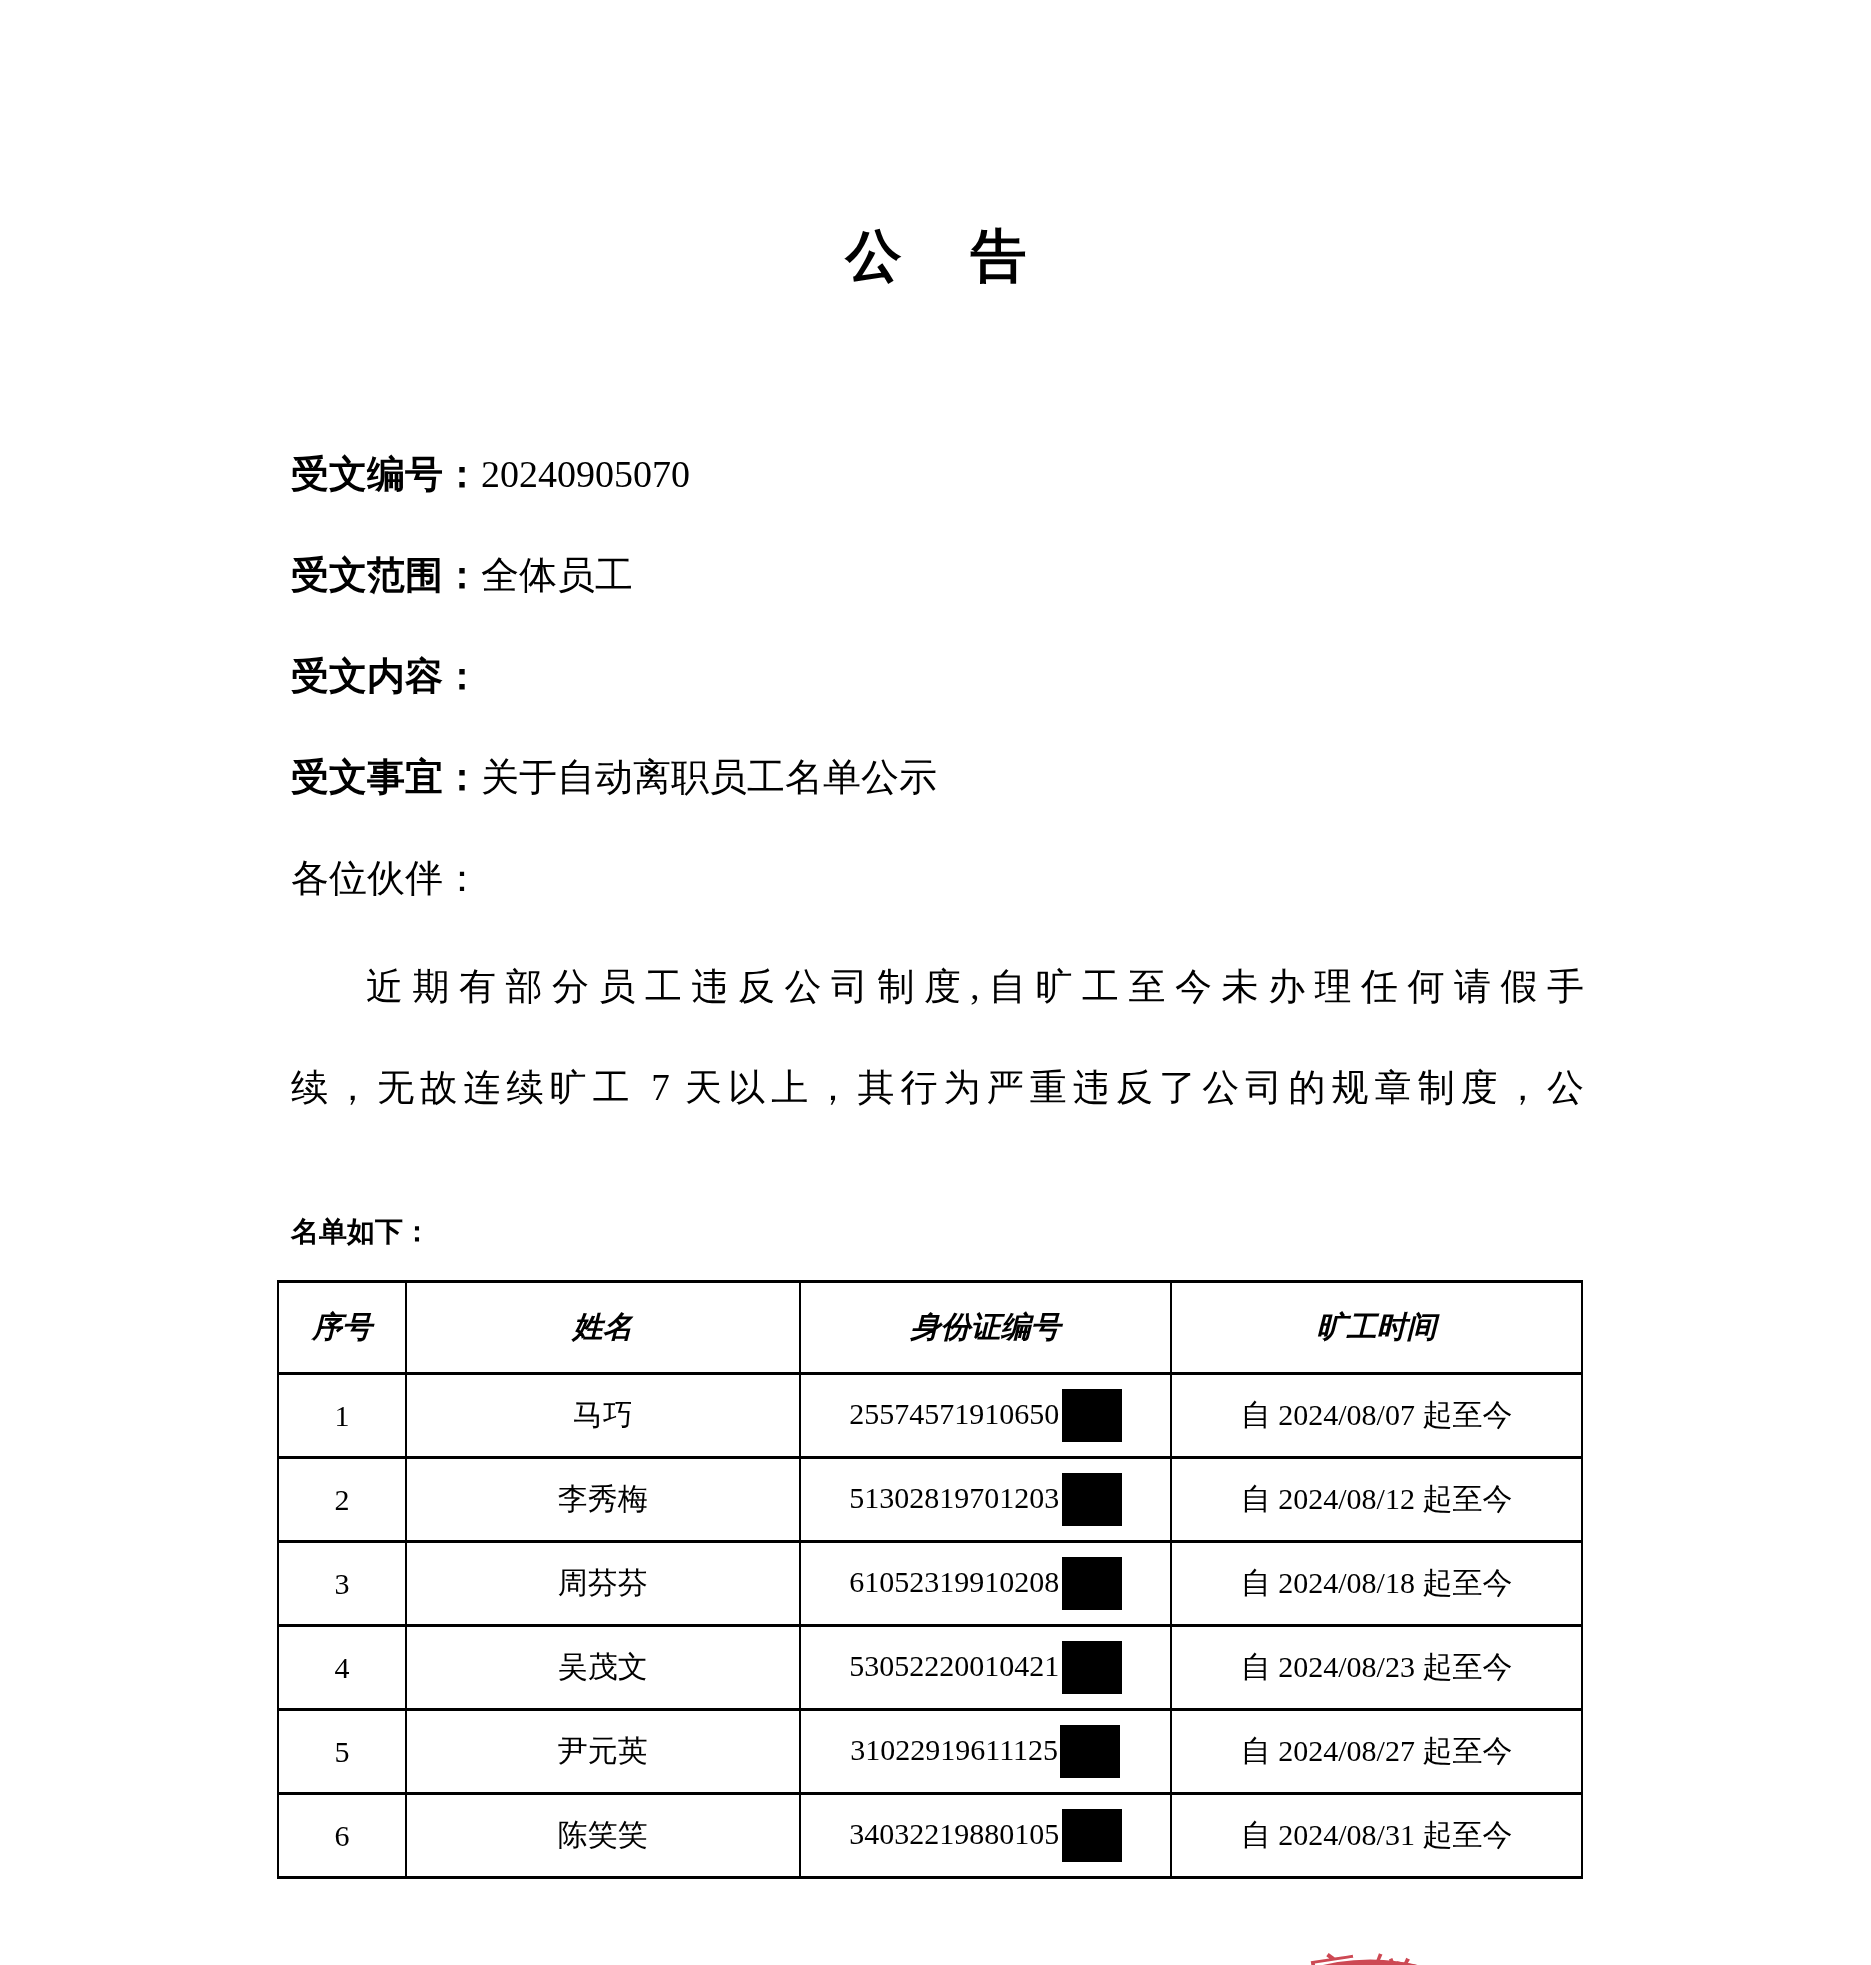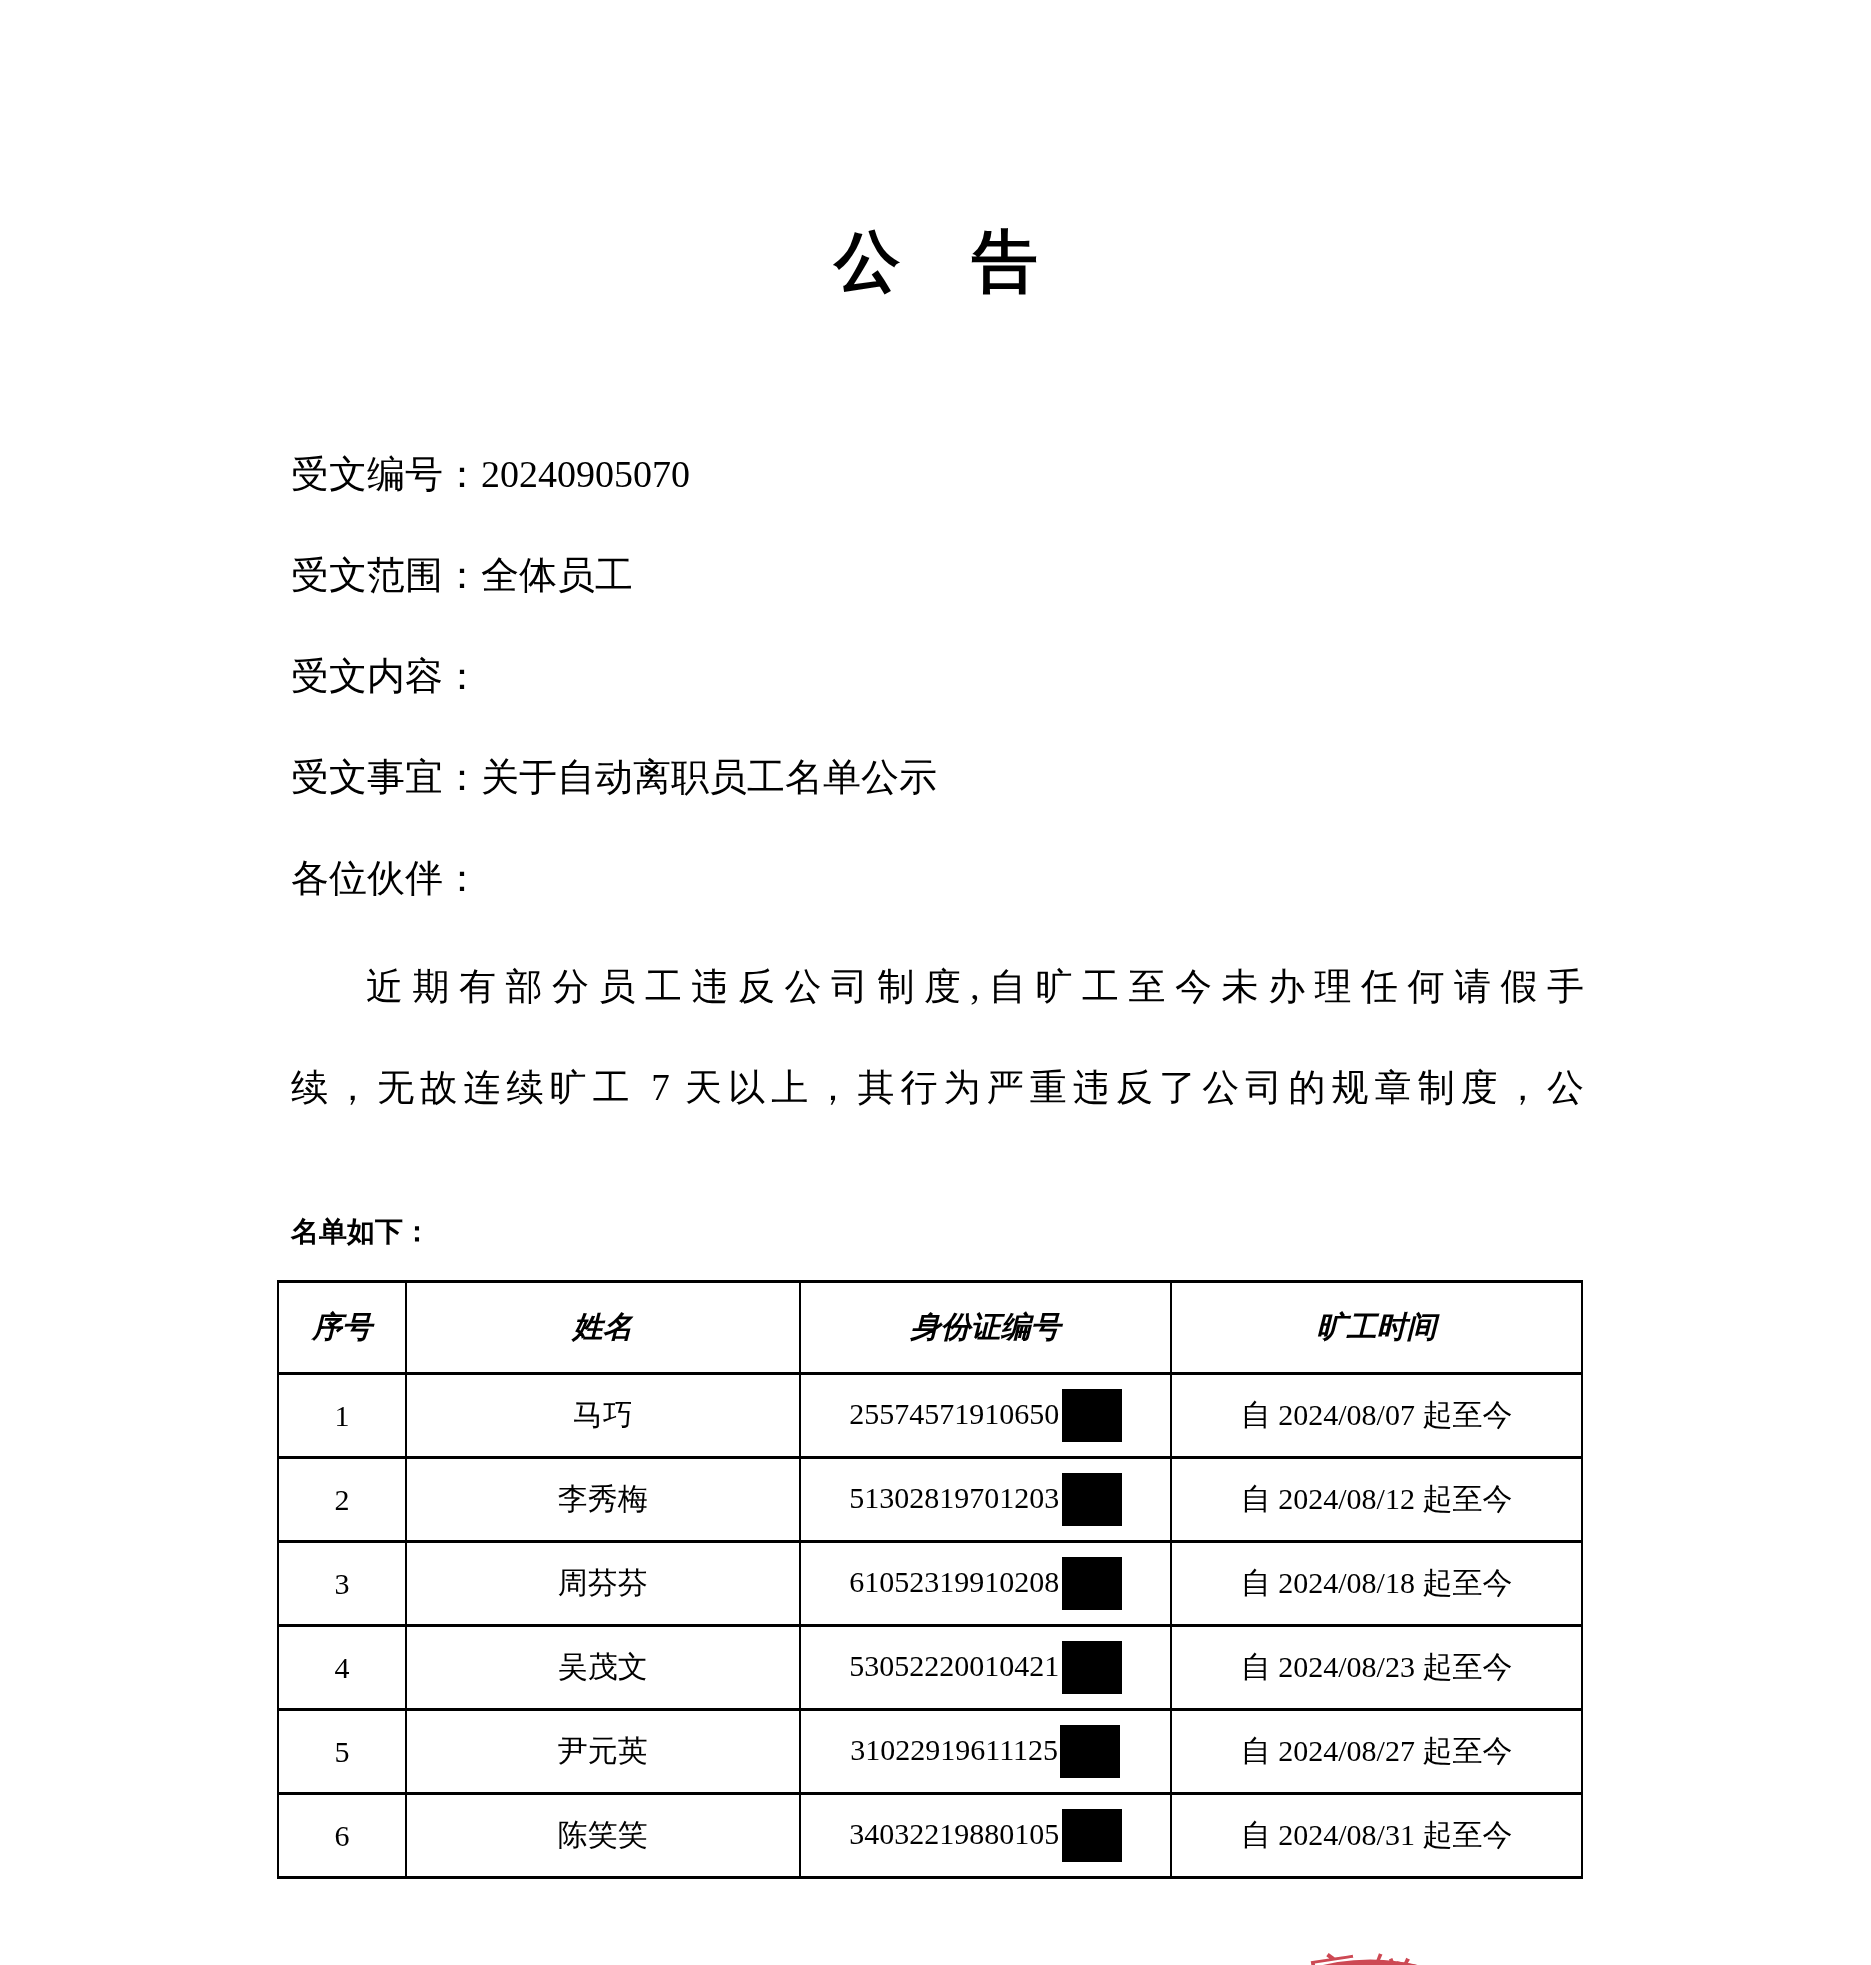--- a/index.html
+++ b/index.html
@@ -8,28 +8,28 @@
     width:1872px;height:2647px;
     background:#ffffff;
     font-family:"Liberation Serif","DejaVu Serif",serif;
     color:#000;
     overflow:hidden;
   }
   .title{
     position:absolute;top:226px;left:0;width:100%;
     margin:0;
     text-align:center;
-    font-size:66px;font-weight:bold;
+    font-size:56px;font-weight:bold;
     letter-spacing:27.5px;
     padding-left:27.5px;box-sizing:border-box;
     line-height:1.1;
   }
   .meta{position:absolute;left:291px;top:424px;width:1293px;}
   .meta-line{height:101px;line-height:101px;font-size:38px;white-space:nowrap;}
-  .meta-label{font-weight:normal;text-align:center;}
+  .meta-label{font-weight:bold;text-align:center;}
   .meta-value{font-weight:normal;}
   .greeting{font-weight:normal;}
   .paragraph{position:absolute;left:291px;top:936px;width:1293px;}
   .para-line{height:101px;line-height:101px;font-size:37px;}
   .para-just{text-align:justify;text-align-last:justify;}
   .para-indent{text-indent:75px;}
   .list-label{
     position:absolute;left:291px;top:1212px;
     font-size:28px;font-weight:bold;line-height:1.4;
   }

